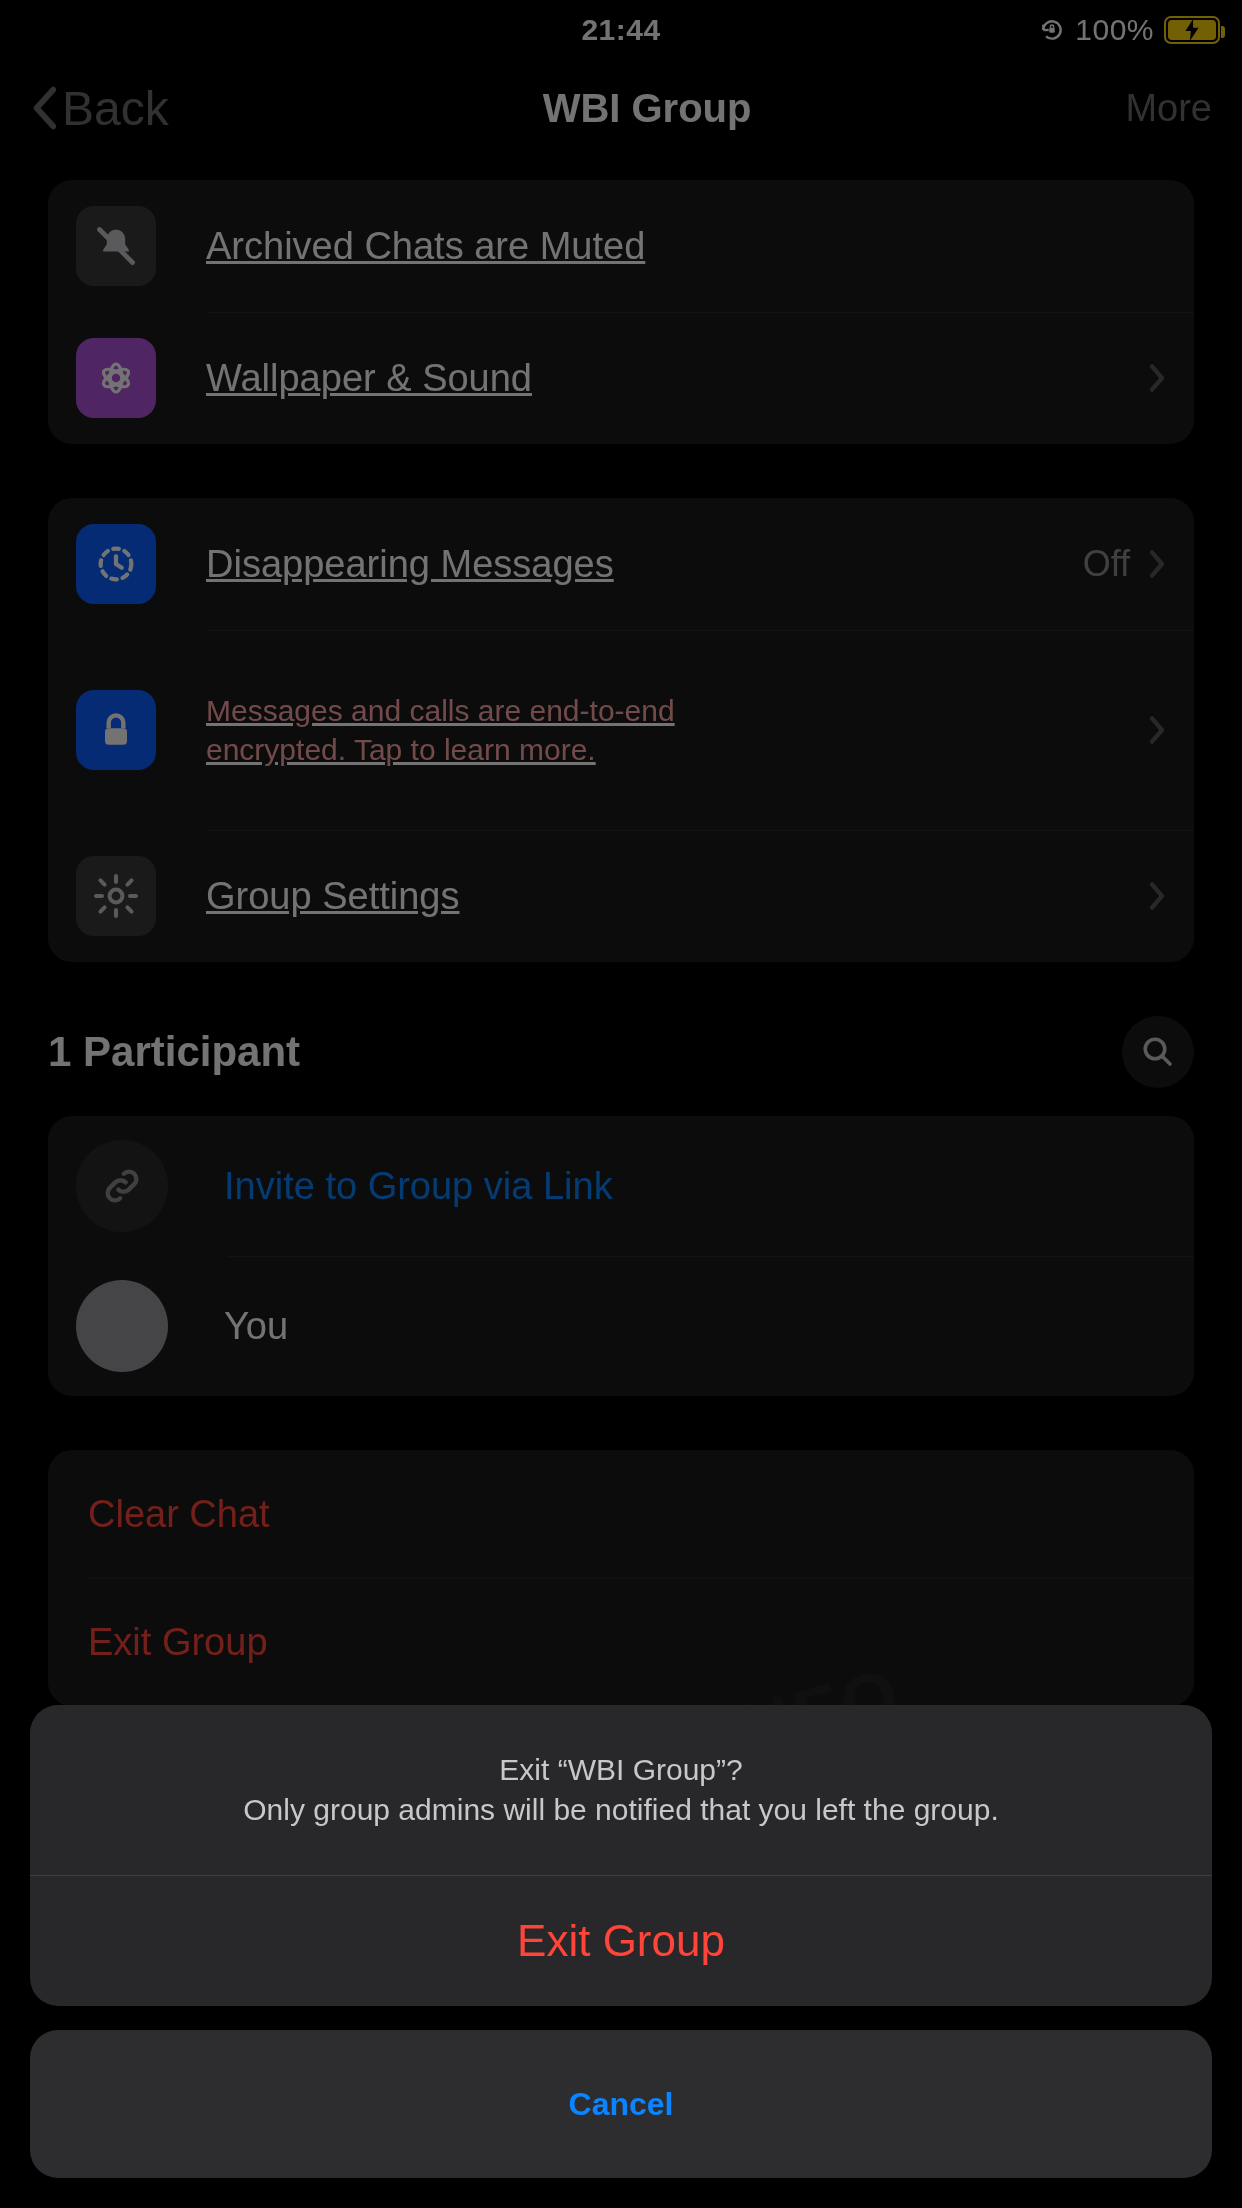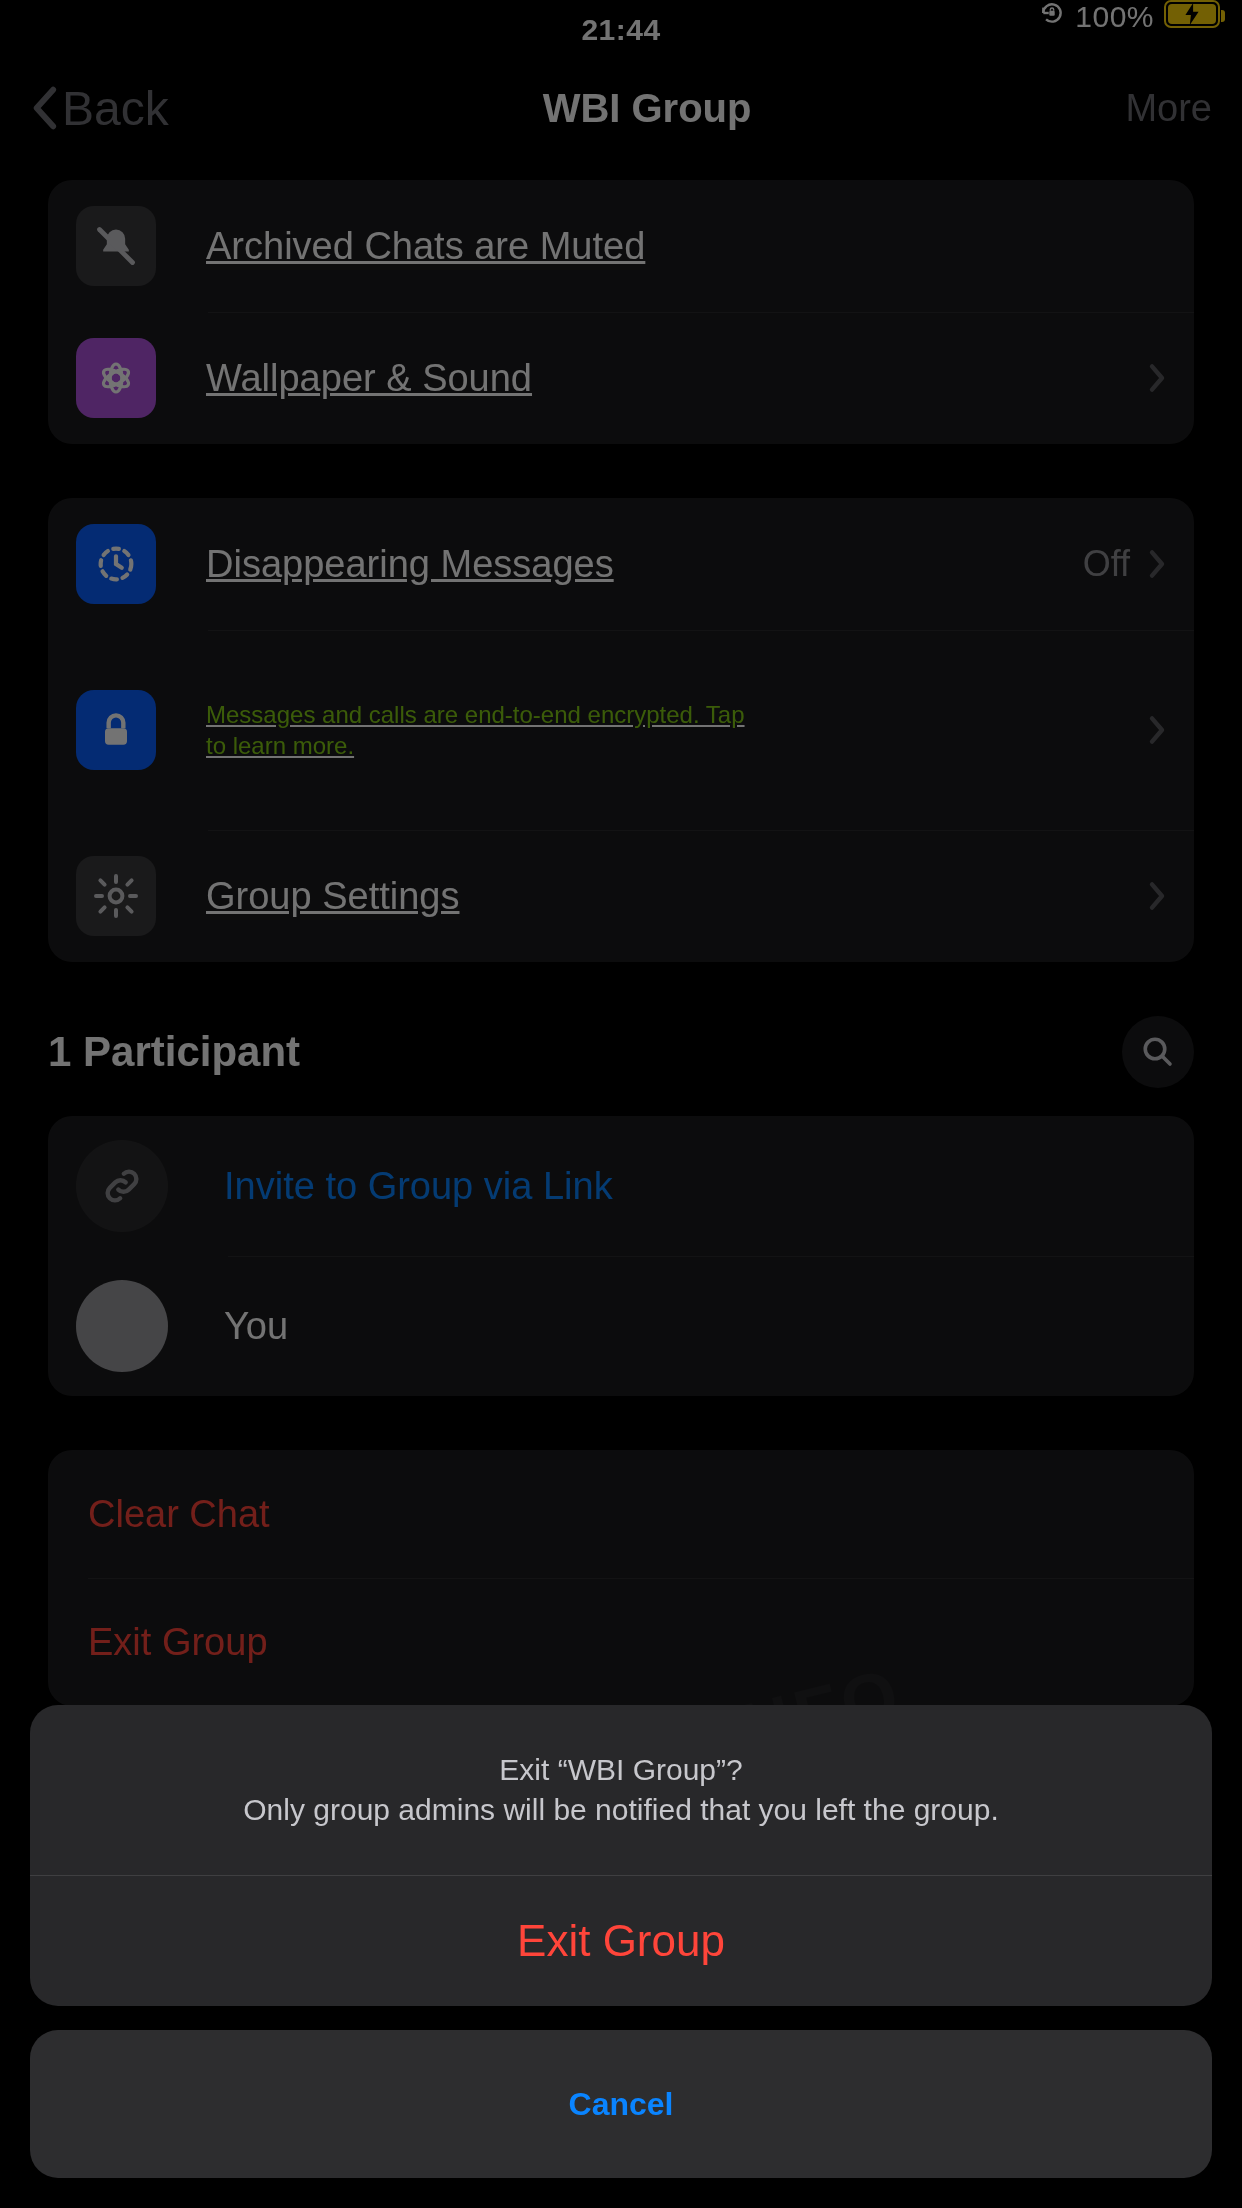--- a/index.html
+++ b/index.html
@@ -1,20 +1,20 @@
 <!DOCTYPE html>
 <html><head>
 <meta charset="utf-8">
 <style>
   * { margin: 0; padding: 0; box-sizing: border-box; -webkit-font-smoothing: antialiased; }
   html, body { width: 1242px; height: 2208px; background: #000; font-family: -apple-system, "SF Pro Text", "Helvetica Neue", Arial, sans-serif; color: #fff; overflow: hidden; position: relative; }
 
   
   .status-bar { position: relative; height: 60px; display: flex; align-items: center; justify-content: center; font-size: 30px; font-weight: 600; letter-spacing: 0.5px; }
-  .status-right { position: absolute; right: 22px; top: 0; height: 60px; display: flex; gap: 10px; }
+  .status-right { position: absolute; right: 22px; top: 0; height: 60px; display: flex; align-items: center; gap: 10px; }
   .status-right .pct { font-size: 30px; font-weight: 500; }
   .battery { width: 56px; height: 28px; border: 2.5px solid #ffd60a; border-radius: 7px; position: relative; display:flex; align-items:center; justify-content:center; }
   .battery::after { content:""; position:absolute; right:-7px; top:8px; width:4px; height:12px; background:#ffd60a; border-radius:0 3px 3px 0; }
   .battery .fill { position:absolute; inset:2px; background:#ffd60a; border-radius:4px; }
   .battery svg { position: relative; z-index: 2; }
 
   
   .nav-bar { height: 120px; display:flex; align-items:center; justify-content:space-between; padding: 0 30px 24px; }
   .nav-back { display:flex; align-items:center; gap:4px; color:#6e6e73; font-size:48px; }
   .nav-title { font-size: 40px; font-weight: 600; color:#fff; }
@@ -29,21 +29,21 @@
   .row.tall { min-height: 200px; padding-top:24px; padding-bottom:24px; }
 
   .icon-box { width:80px; height:80px; border-radius:18px; display:flex; align-items:center; justify-content:center; flex-shrink:0; margin-right: 50px; }
   .ic-gray   { background:#3a3a3c; }
   .ic-purple { background:#af52de; }
   .ic-yellow { background:#f2c100; }
   .ic-blue   { background:#0a60ff; }
 
   .row-body { flex:1; display:flex; flex-direction:column; justify-content:center; gap:6px; min-width:0;text-decoration:underline; }
   .row-label { font-size:38px; color:#fff; font-weight:400; }
-  .row-sub   { font-size:24px; color:#84cc16; line-height:1.3; max-width: 540px; }
+  .row-sub   { font-size:30px; color:#fca5a5; line-height:1.3; max-width: 540px; }
 
   .row-right { display:flex; align-items:center; gap:18px; color:#8e8e93; font-size:36px; }
   .chev { color:#5a5a5e; }
 
   
   .section-header { display:flex; align-items:center; justify-content:space-between; margin: 0 0 28px; }
   .section-header h2 { font-size:42px; font-weight:700; color:#fff; }
   .search-btn { width:72px; height:72px; border-radius:50%; background:#1c1c1e; display:flex; align-items:center; justify-content:center; }
 
   

